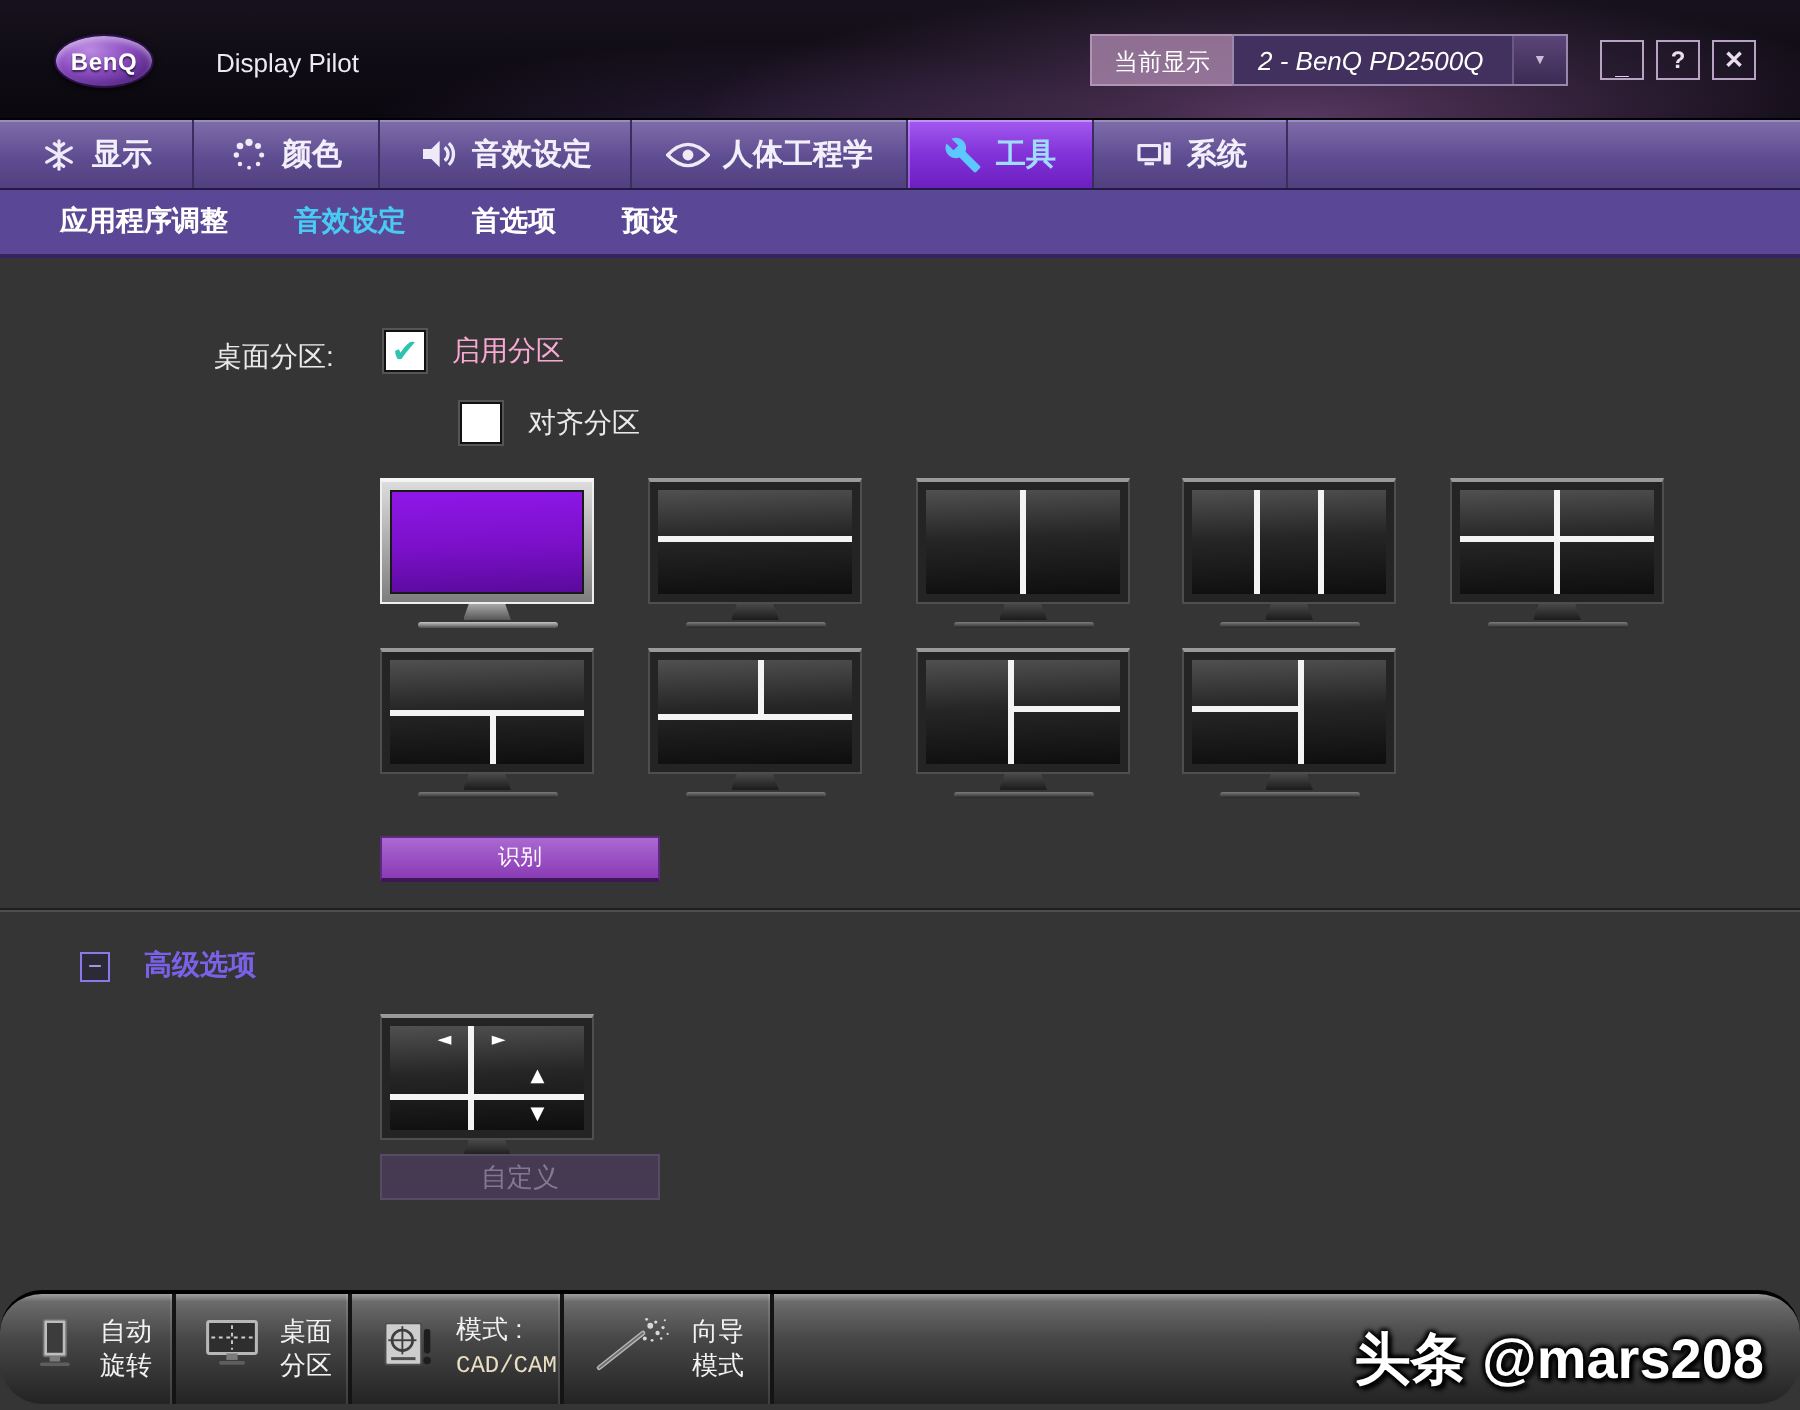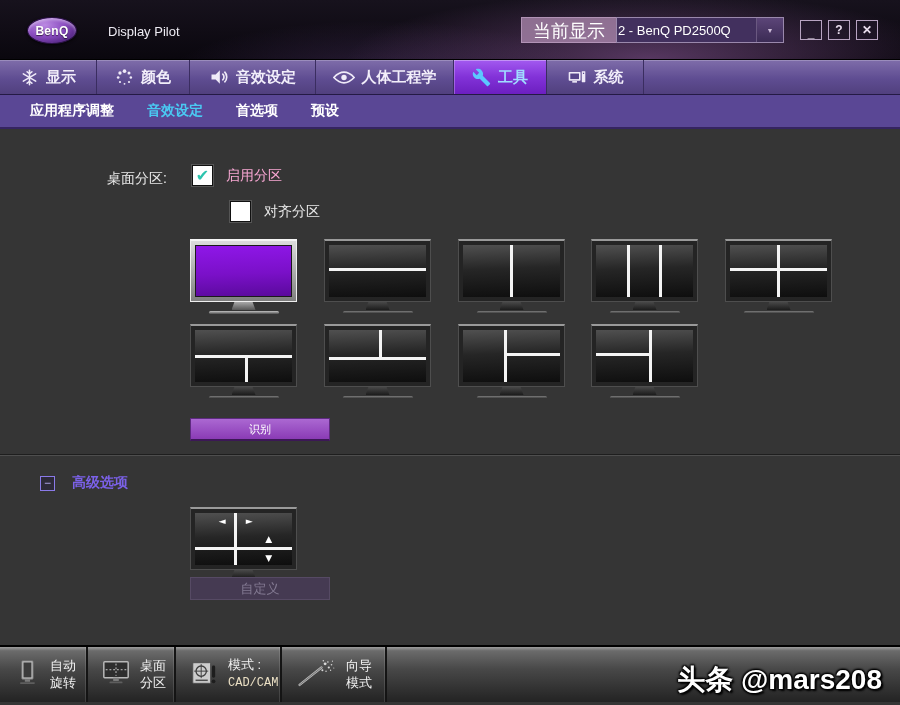--- a/index.html
+++ b/index.html
@@ -21,28 +21,28 @@
     border-radius:50%;
     background:radial-gradient(ellipse at 35% 28%, #bb8ae2 0%, #8a4cc0 45%, #5a2a8a 75%, #45206a 100%);
     border:1px solid #2a1244;
     box-shadow:inset 0 2px 3px rgba(255,255,255,0.45), 0 1px 3px rgba(0,0,0,0.8);
     display:flex; align-items:center; justify-content:center;
   }
   .logo span { color:#fff; font-weight:bold; font-size:12px; letter-spacing:0.3px; text-shadow:0 1px 1px rgba(0,0,0,0.6); }
   .app-title { position:absolute; left:88px; top:24px; color:#eceaf2; font-size:13px;margin-left:20px; }
   .tb-right { position:absolute; right:22px; top:17px; display:flex; align-items:center; }
   .cd-label {
-    height:26px; line-height:26px; padding:0 11px; font-size:18px; color:#fff;
+    height:26px; line-height:26px; padding:0 11px; font-size:12px; color:#fff;
     background:rgba(168,132,170,0.80); border:1px solid rgba(200,170,205,0.6); border-right:none;
   }
   .display-select {
     height:26px; width:168px; display:flex; align-items:center;
     background:#42305e; border:1px solid #9a88ac; color:#fff; font-size:13px; cursor:default;
   }
-  .display-select .val { flex:1; padding-left:1px; white-space:nowrap; }
+  .display-select .val { flex:1; padding-left:12px; white-space:nowrap;font-style:italic; }
   .dd-arrow {
     width:27px; height:100%; display:flex; align-items:center; justify-content:center;
     border-left:1px solid #6a5880; background:linear-gradient(#5c4578,#3b2b54);
     font-size:7px; color:#cdbcd8;
   }
   .winbtns { display:flex; margin-left:16px; gap:6px; }
   .winbtns button {
     width:22px; height:20px; background:rgba(35,25,45,0.35);
     border:1px solid #b8a4c2; color:#eadeee; font-size:12px; font-weight:bold;
     font-family:"Liberation Sans",sans-serif; cursor:default; line-height:1;
@@ -122,20 +122,21 @@
     width:15px; height:15px; border:1px solid #8a7ae8; background:#2d2a38;
     color:#b4aaf2; font-size:12px; line-height:13px; text-align:center; cursor:default;
   }
   .advanced-label { color:#7b61e8; font-size:14px; font-weight:bold; }
 
   
   .bottombar {
     position:relative; height:57px; display:flex;
     background:linear-gradient(#9e9e9e 0%, #6b6b6b 7%, #484848 40%, #232323 100%);
     border-top:2px solid #000;
+    border-radius:21px;
   }
   .bcell {
     display:flex; align-items:center; gap:9px; padding:0 10px 0 13px;
     border-right:2px solid #141414; box-shadow:inset -1px 0 0 rgba(255,255,255,0.12);
     cursor:default;
   }
   .bcell .blabel { color:#f2f2f2; font-size:13px; line-height:1.3; white-space:nowrap; }
   .blabel .mono { font-family:"Liberation Mono","DejaVu Sans Mono",monospace; color:#eadfc4; font-weight:normal; font-size:12px; }
   .watermark {
     position:absolute; right:18px; top:14px; color:#fff; font-size:28px; font-weight:bold;

